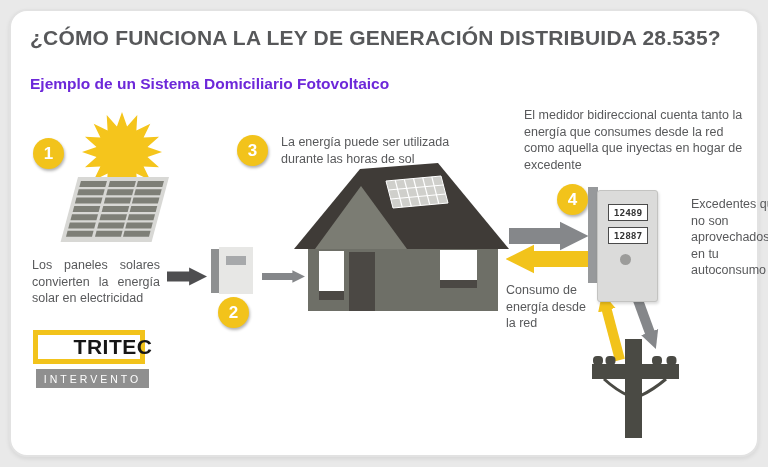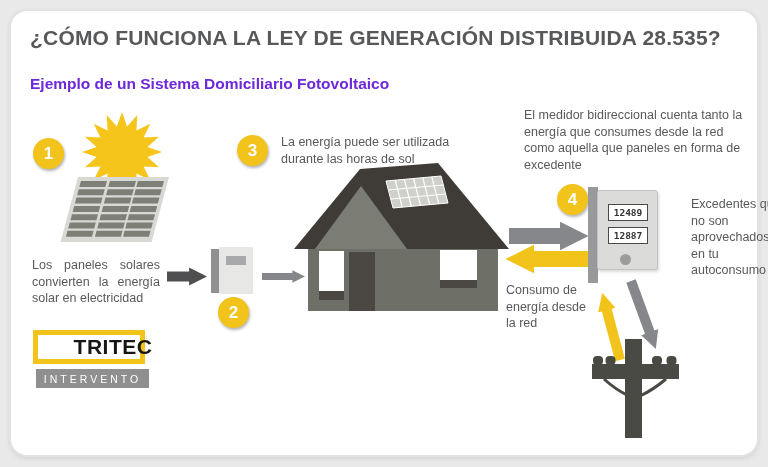--- a/index.html
+++ b/index.html
@@ -14,21 +14,21 @@
               font-size:15.5px; font-weight:bold; color:#6d28d9; }
   svg.diagram { position:absolute; left:0; top:0; width:768px; height:467px; }
   .num-circle { position:absolute; width:31px; height:31px; border-radius:50%;
                 background:#F2C31B; color:#FFFFFF; font-size:17px; font-weight:bold;
                 display:flex; align-items:center; justify-content:center;
                 box-shadow:1px 2px 3px rgba(0,0,0,0.3); }
   .note { position:absolute; color:#58595B; font-size:12.5px; line-height:1.32; }
   .justified { text-align:justify; }
   
   .meter-bar { position:absolute; left:588px; top:187px; width:10px; height:96px; background:#97999B; }
-  .meter-body { position:absolute; left:597px; top:190px; width:61px; height:80px;
+  .meter-body { position:absolute; left:597px; top:190px; width:61px; height:112px;
                 background:#DBDBDA; border:1px solid #C3C3C1; border-radius:3px;
                 box-shadow:1px 2px 3px rgba(0,0,0,0.15); }
   .meter-display { position:absolute; left:10px; width:40px; height:17px; background:#FFFFFF;
                    border:1.5px solid #4A4A4A; display:flex; align-items:center; justify-content:center;
                    font-family:"DejaVu Sans Mono", monospace; font-size:9.5px; font-weight:bold; color:#333; }
   .meter-display.top { top:13px; }
   .meter-display.bottom { top:36px; }
   .meter-button { position:absolute; left:22px; top:63px; width:11px; height:11px;
                   border-radius:50%; background:#9C9C9A; }
   
@@ -139,21 +139,21 @@
     </g>
   </svg>
 
   <div class="num-circle" style="left:33px; top:138px;">1</div>
   <div class="num-circle" style="left:218px; top:297px;">2</div>
   <div class="num-circle" style="left:237px; top:135px;">3</div>
   <div class="num-circle" style="left:557px; top:184px;">4</div>
 
   <div class="note justified" style="left:32px; top:257px; width:128px;">Los paneles solares convierten la energía solar en electricidad</div>
   <div class="note" style="left:281px; top:134px; width:180px;">La energía puede ser utilizada durante las horas de sol</div>
-  <div class="note" style="left:524px; top:107px; width:232px;">El medidor bidireccional cuenta tanto la energía que consumes desde la red como aquella que paneles en forma de excedente</div>
+  <div class="note" style="left:524px; top:107px; width:232px;">El medidor bidireccional cuenta tanto la energía que consumes desde la red como aquella que inyectas en hogar de excedente</div>
   <div class="note" style="left:506px; top:282px; width:90px;">Consumo de energía desde la red</div>
   <div class="note" style="left:691px; top:196px; width:92px;">Excedentes que no son aprovechados en tu autoconsumo</div>
 
   <div class="meter-bar"></div>
   <div class="meter-body">
     <div class="meter-display top">12489</div>
     <div class="meter-display bottom">12887</div>
     <div class="meter-button"></div>
   </div>
 

